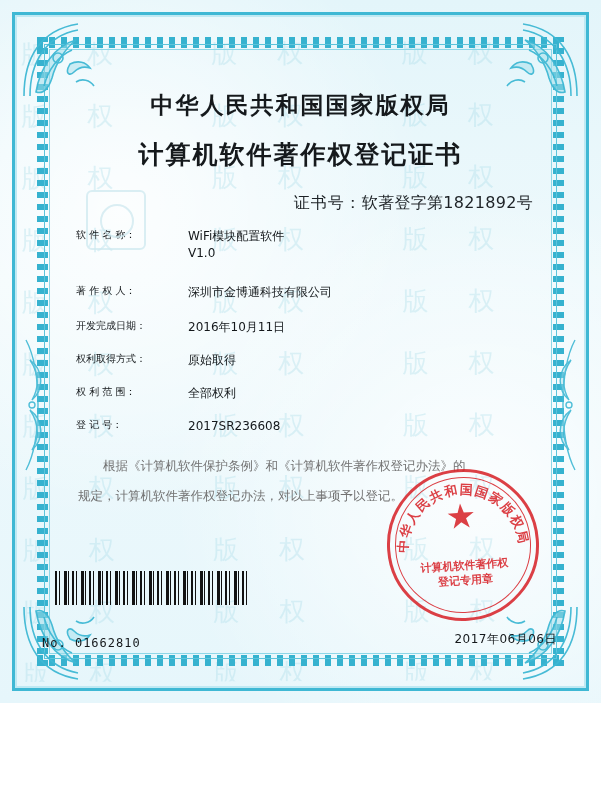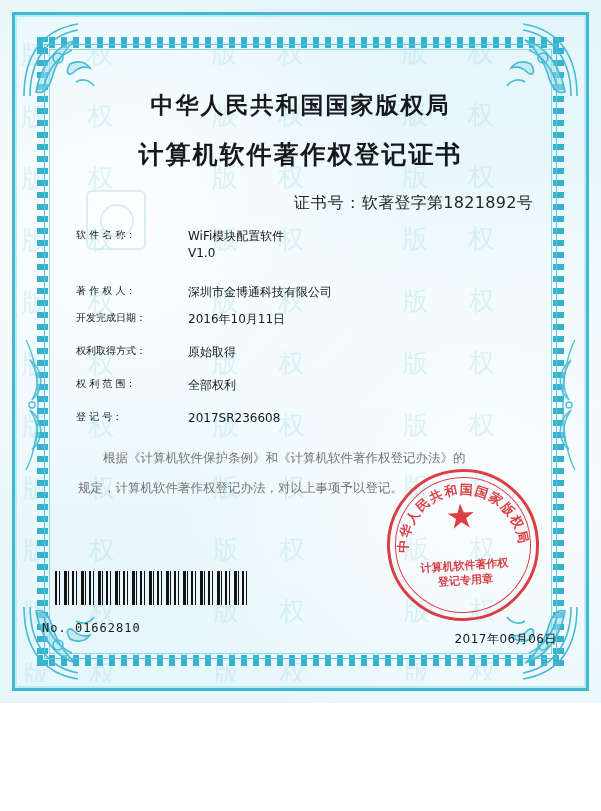--- a/index.html
+++ b/index.html
@@ -192,21 +192,21 @@
       #121212 0 2px, transparent 2px 4px,
       #121212 4px 5px, transparent 5px 9px,
       #121212 9px 12px, transparent 12px 13px,
       #121212 13px 14px, transparent 14px 17px
     );
   }
 
   .serial {
     position: absolute;
     left: 42px;
-    bottom: 68px;
+    bottom: 53px;
     font-family: "DejaVu Sans Mono", monospace;
     font-size: 12px;
     letter-spacing: 1px;
     color: #14181b;
   }
 
   .issue-date {
     position: absolute;
     right: 44px;
     bottom: 55px;
@@ -376,21 +376,21 @@
     <div class="emboss-logo"></div>
 
     <div class="fields">
 
       <div class="field-row first">
         <div class="field-label">软 件 名 称：</div>
         <div class="field-value">WiFi模块配置软件
 V1.0</div>
       </div>
 
-      <div class="field-row" style="margin-bottom:10px">
+      <div class="field-row" style="margin-bottom:18px">
         <div class="field-label">著 作 权 人：</div>
         <div class="field-value">深圳市金博通科技有限公司</div>
       </div>
 
       <div class="field-row tight">
         <div class="field-label">开发完成日期：</div>
         <div class="field-value">2016年10月11日</div>
       </div>
 
 

